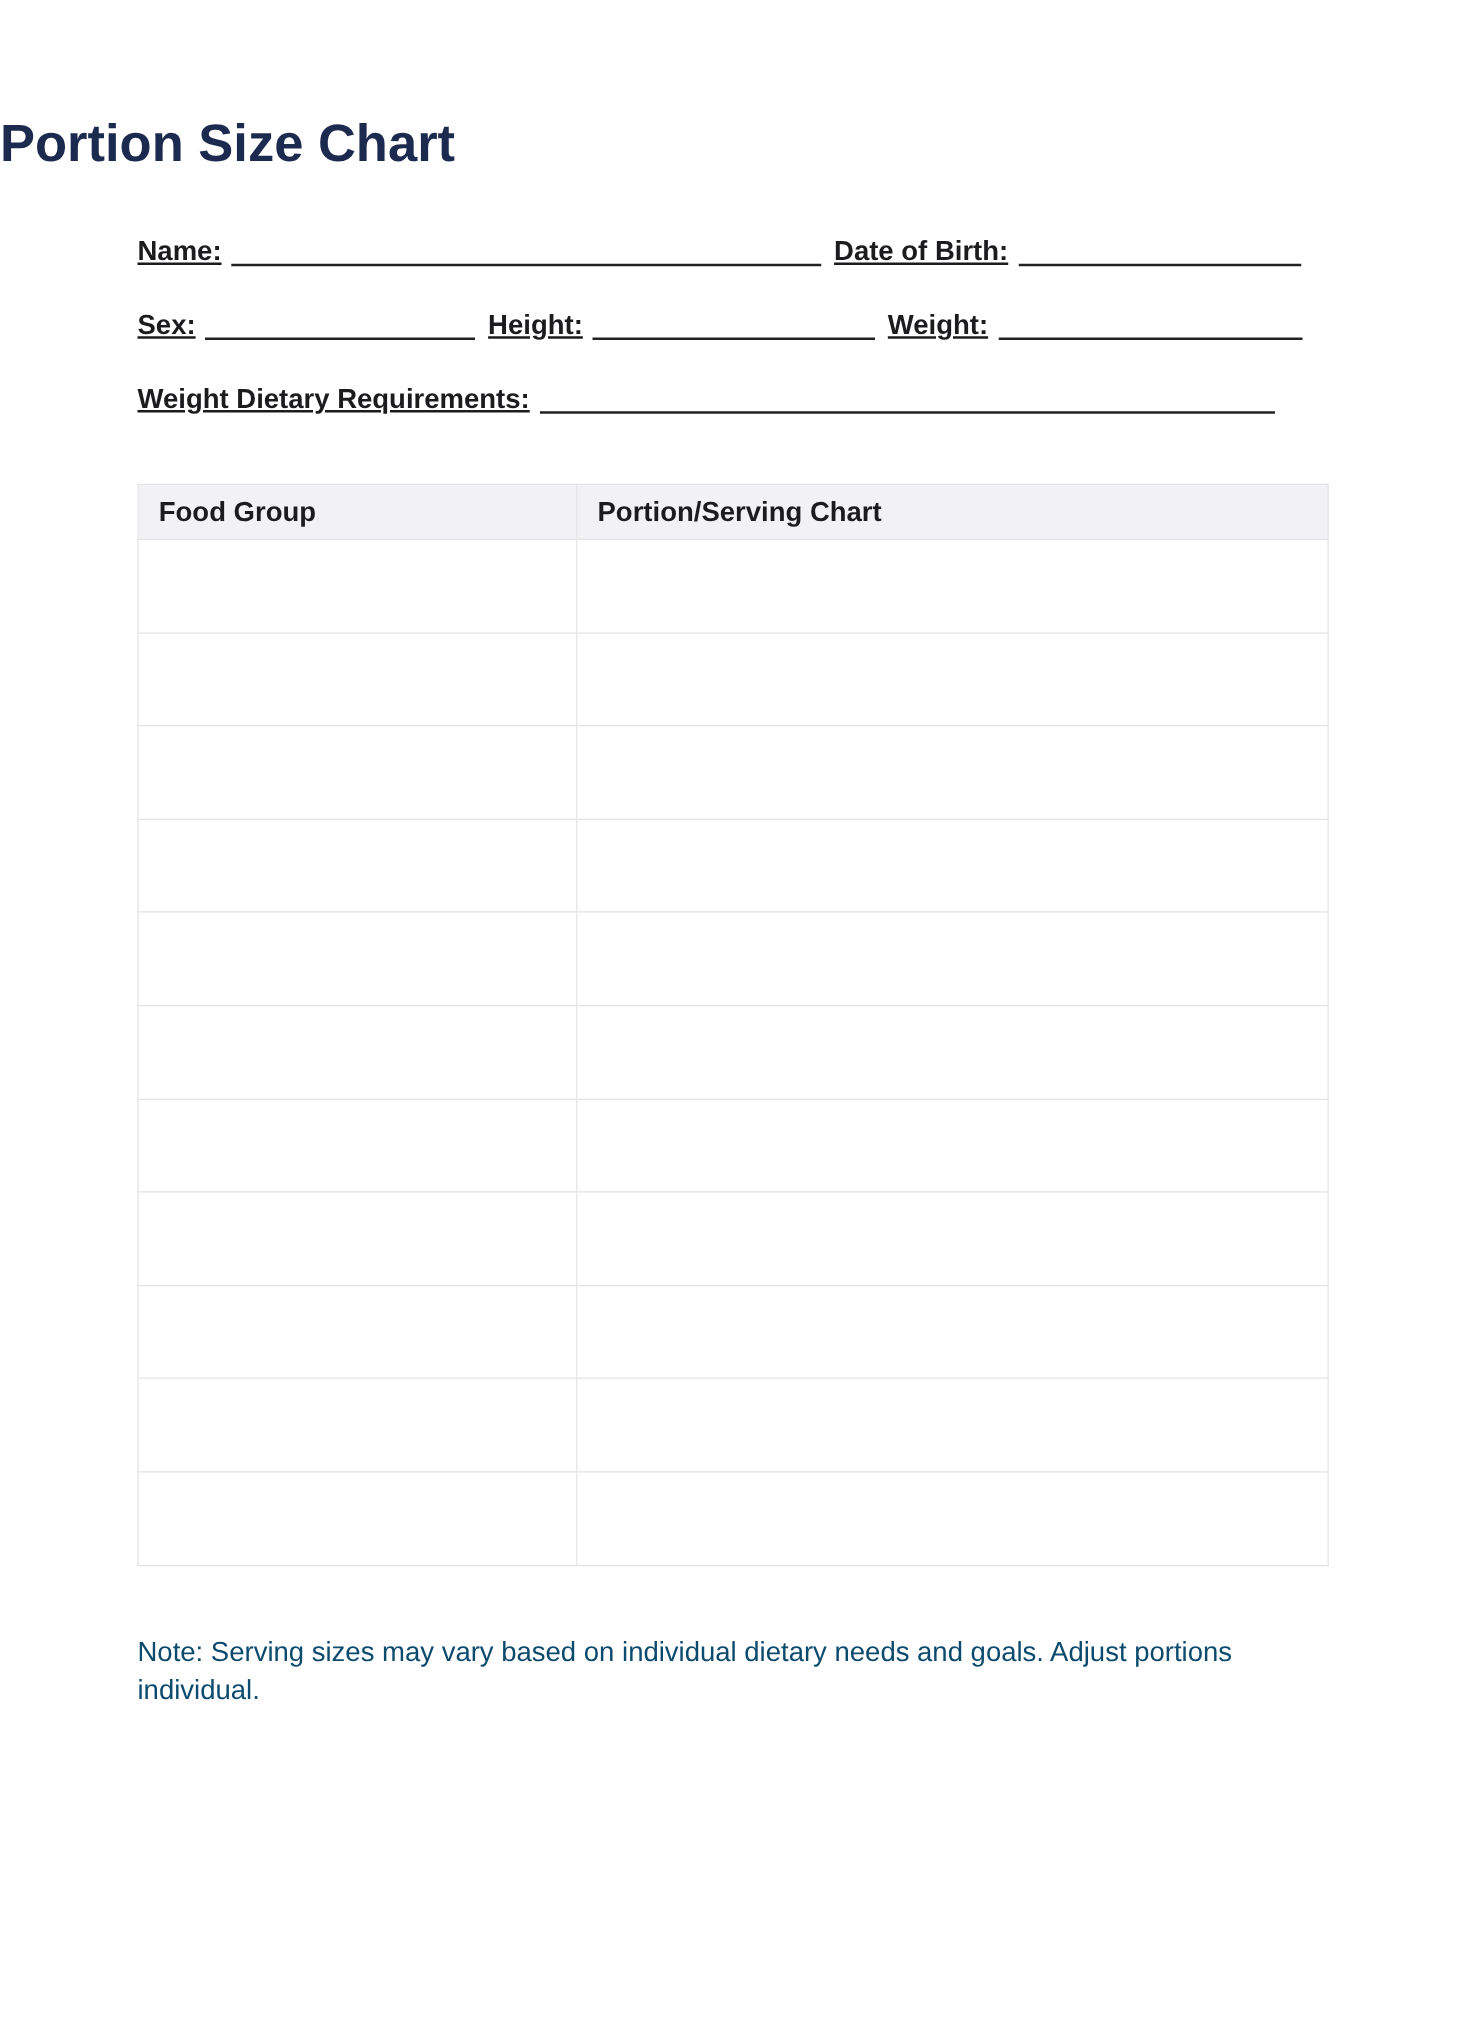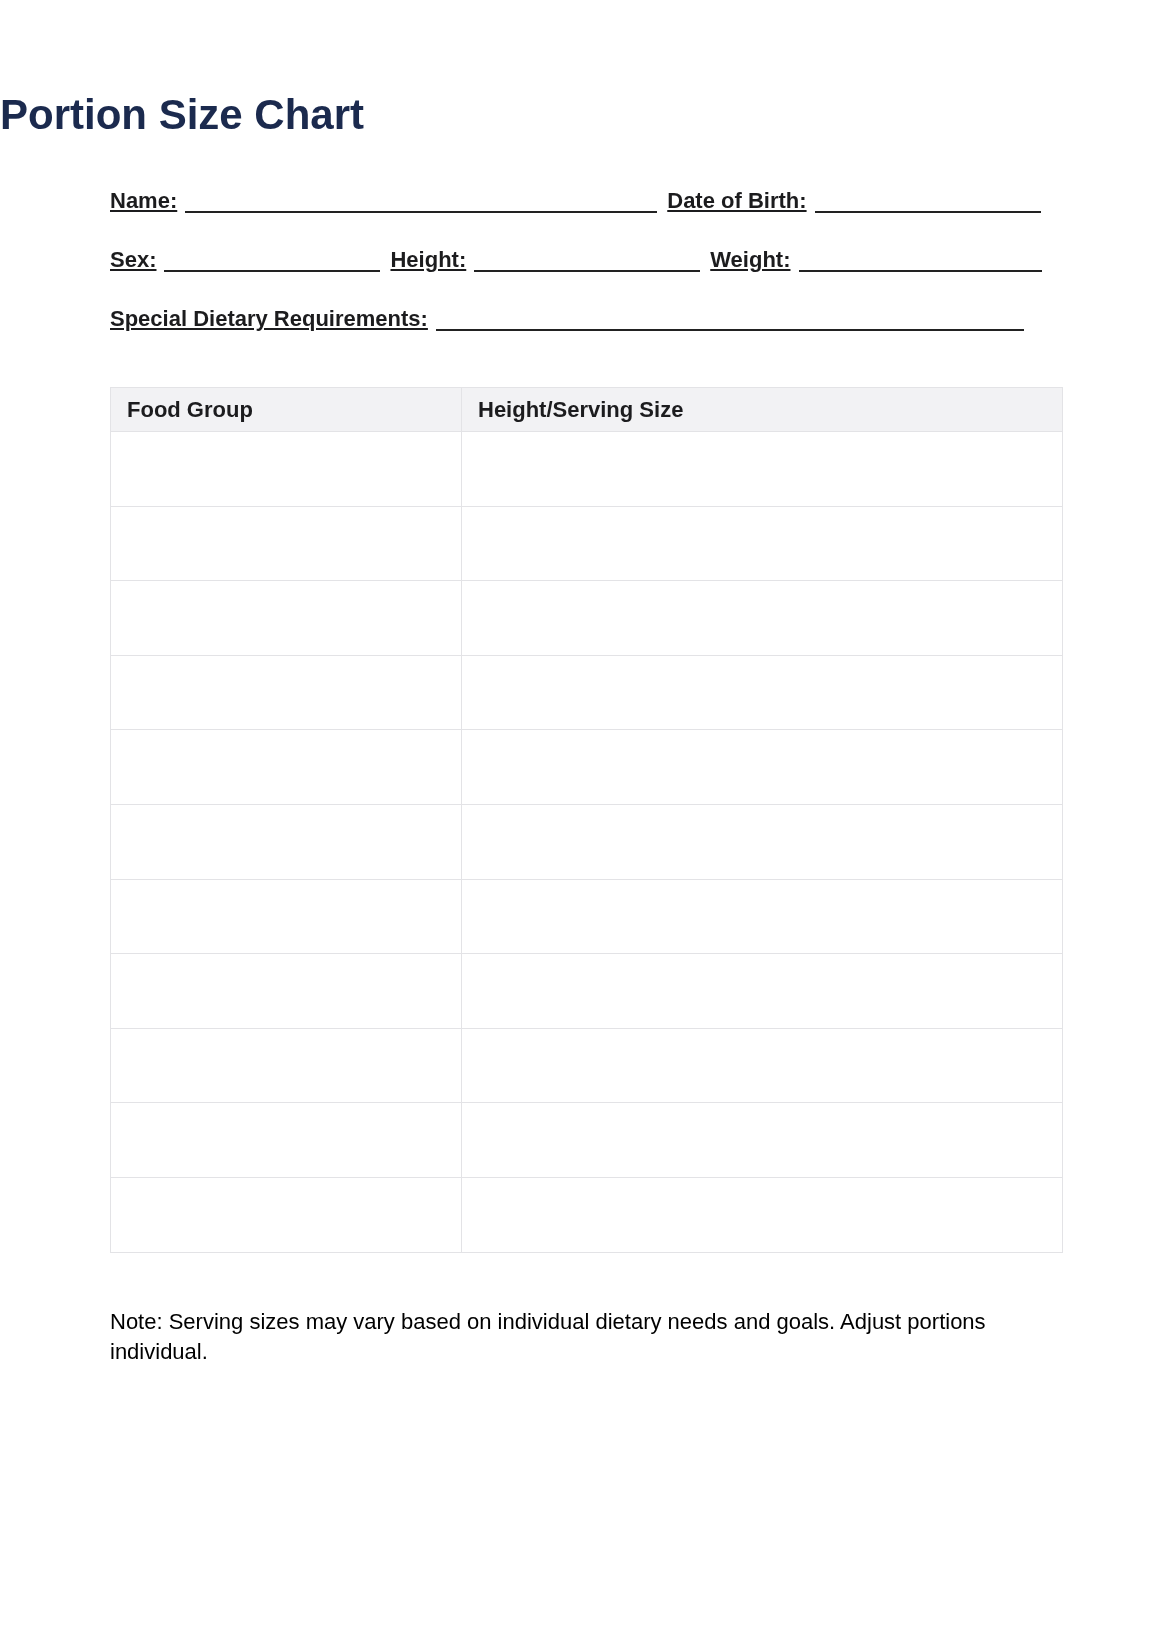--- a/index.html
+++ b/index.html
@@ -73,21 +73,21 @@
     border: 1px solid #e3e3e6;
     height: 74.6px;
     padding: 0 0 0 16px;
     background: #ffffff;
   }
   .note {
     margin: 54px 0 0 0;
     font-size: 22px;
     line-height: 30px;
     font-weight: 400;
-    color: #000000;
+    color: #0c4a6e;
   }
 </style>
 </head>
 <body>
 
 <div class="page">
 
   <h1 class="title">Portion Size Chart</h1>
 
   <div class="content">
@@ -95,32 +95,32 @@
     <div class="form-line first">
       <span class="lbl">Name:</span><span class="blank w-name"></span><span class="lbl after-blank">Date of Birth:</span><span class="blank w-dob"></span>
     </div>
 
     <div class="form-line">
       <span class="lbl">Sex:</span><span class="blank w-sex"></span><span class="lbl after-blank">Height:</span><span class="blank w-height"></span><span class="lbl after-blank">Weight:</span><span class="blank w-weight"></span>
     </div>
 
 
     <div class="form-line">
-      <span class="lbl">Special Dietary Requirements:</span><span class="blank w-dietary"></span>
+      <span class="lbl">Weight Dietary Requirements:</span><span class="blank w-dietary"></span>
     </div>
 
     <table class="portion-table">
       <colgroup>
           <col class="col-food">
           <col>
         </colgroup>
       <thead>
         <tr>
           <th>Food Group</th>
-          <th>Height/Serving Size</th>
+          <th>Portion/Serving Chart</th>
         </tr>
       </thead>
       <tbody>
         <tr>
           <td></td>
           <td></td>
         </tr>
       <tr>
           <td></td>
           <td></td>

